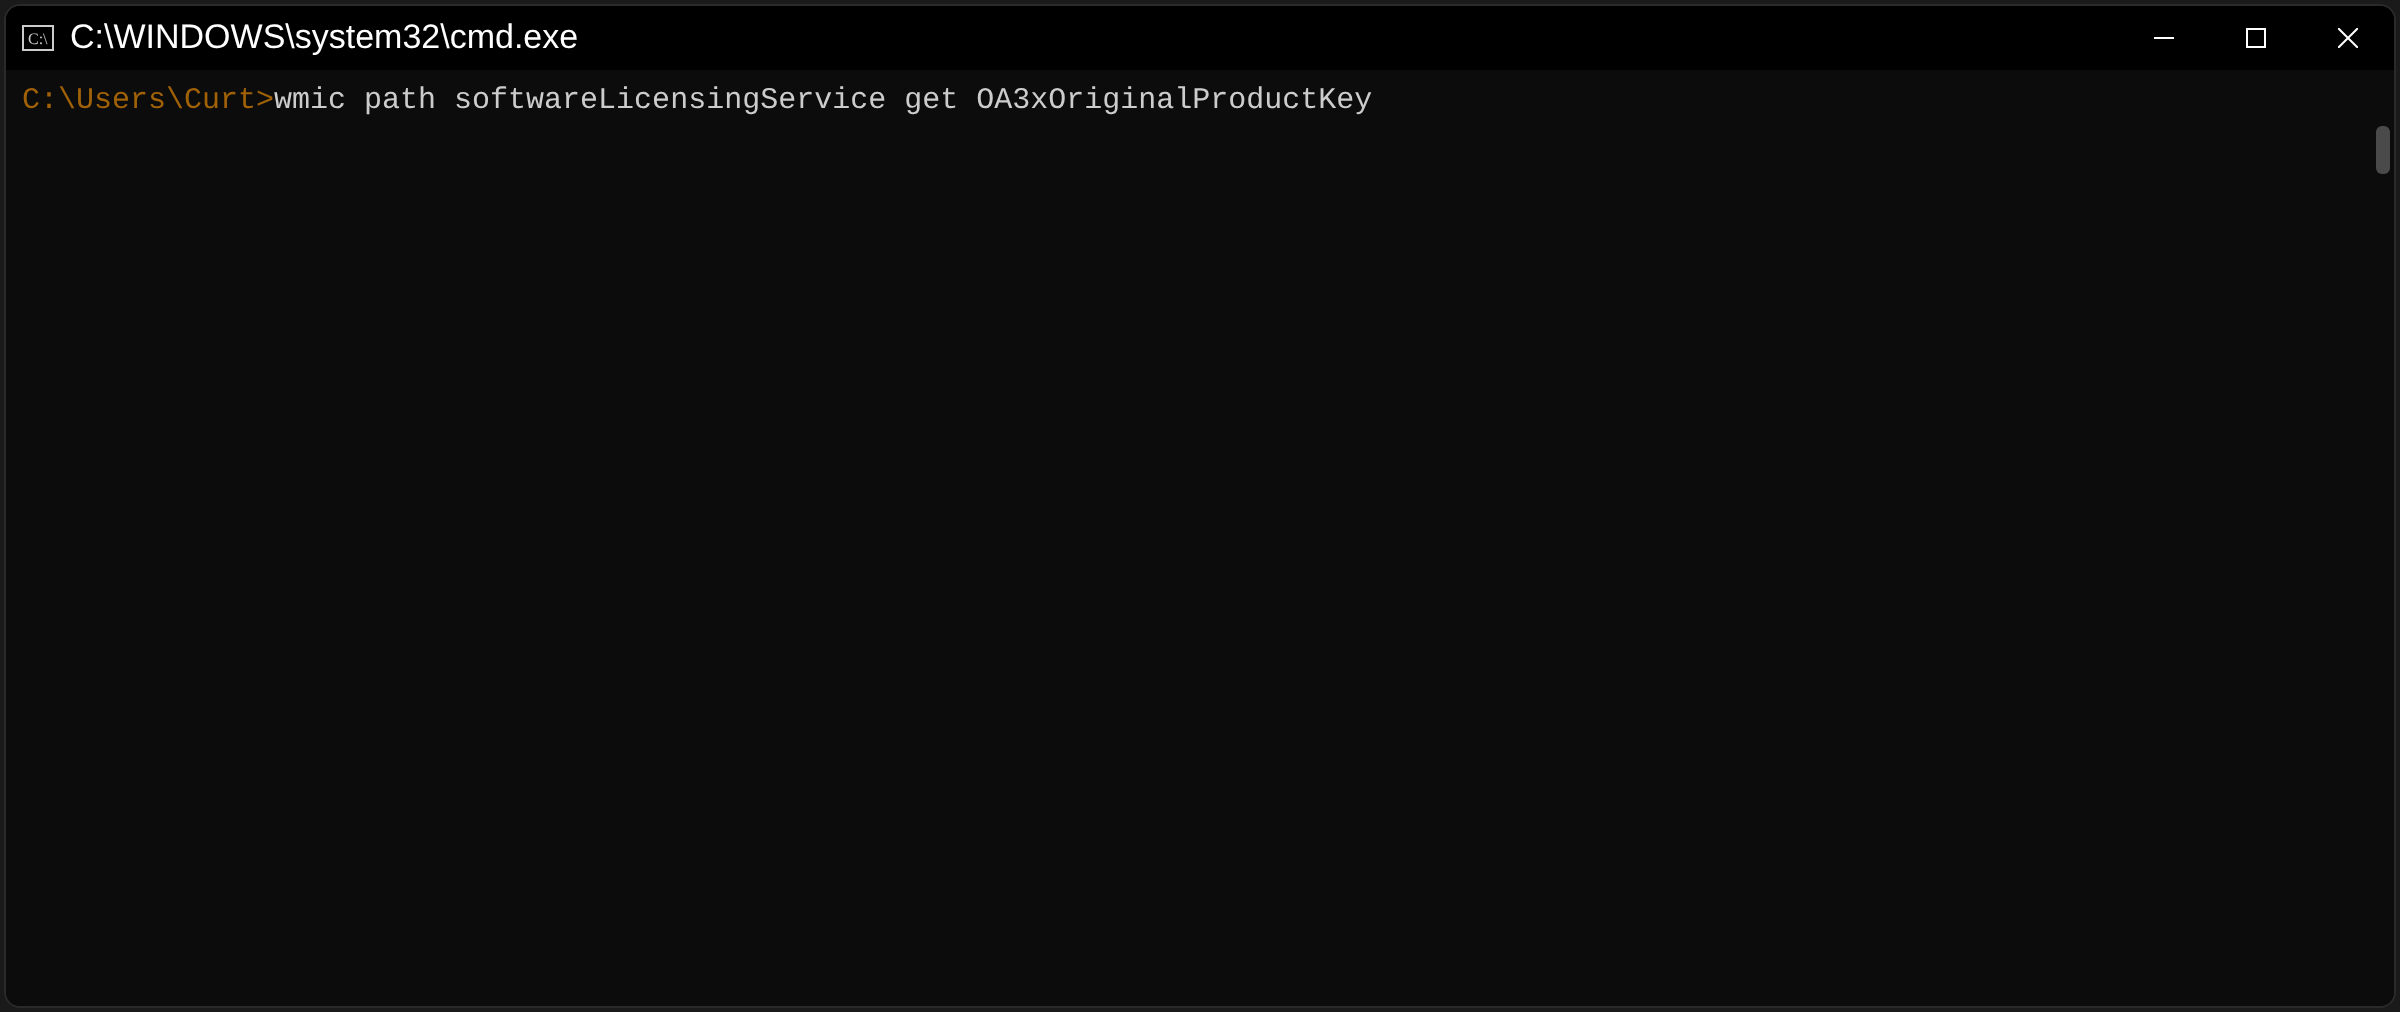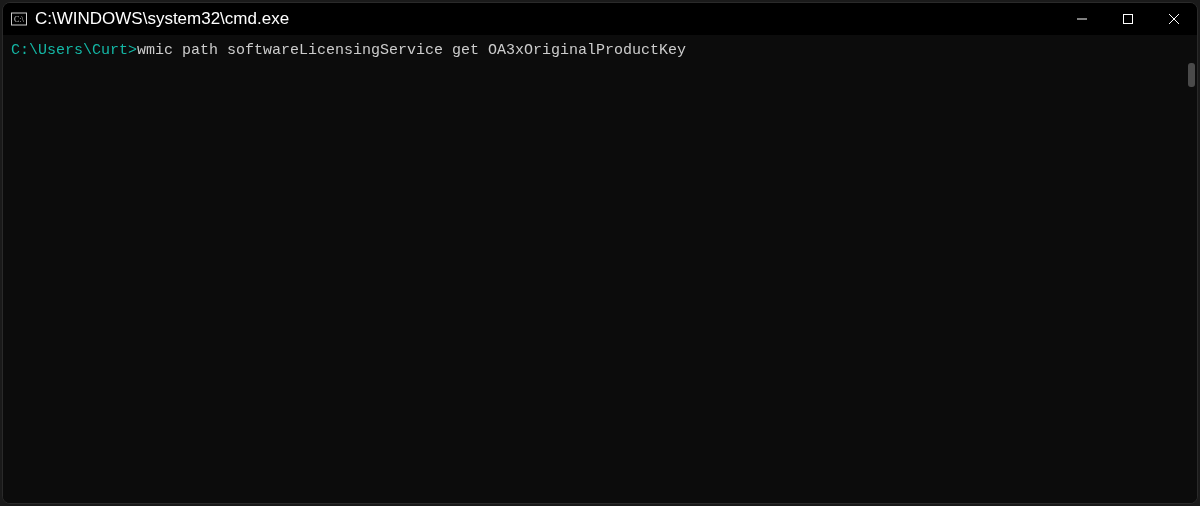--- a/index.html
+++ b/index.html
@@ -81,21 +81,21 @@
       overflow: hidden;
     }
     .terminal-line {
       font-family: Consolas, 'Courier New', monospace;
       font-size: 15px;
       color: #cccccc;
       white-space: pre;
       line-height: 1.3;
     }
     .prompt {
-      color: #14b8a6;
+      color: #a16207;
     }
     .command {
       color: #cccccc;
     }
     .scrollbar-track {
       position: absolute;
       right: 2px;
       top: 4px;
       bottom: 4px;
       width: 10px;

